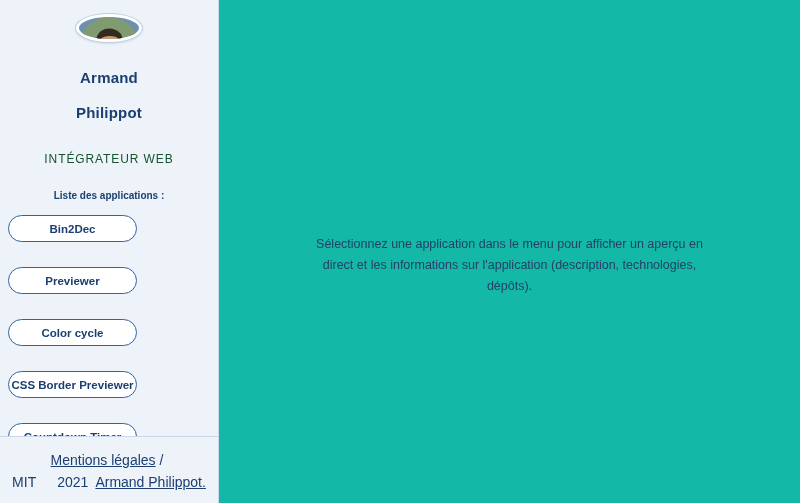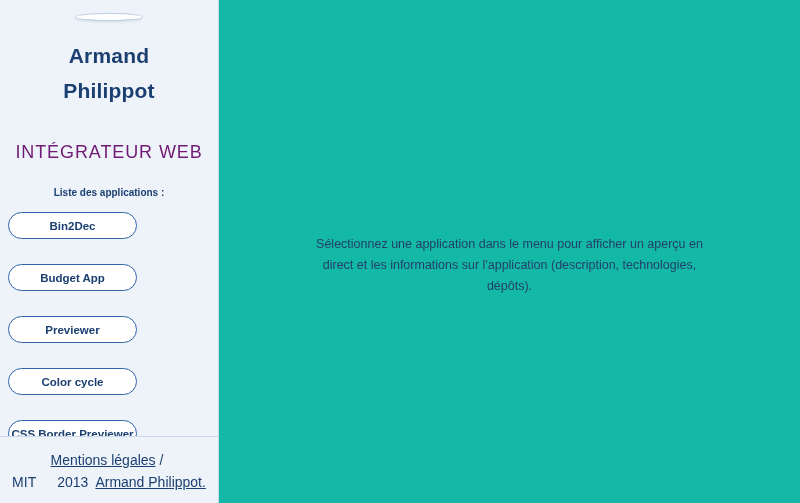--- a/index.html
+++ b/index.html
@@ -46,33 +46,33 @@
     border: 3px solid #ffffff;
     box-shadow: 0 0 0 1px #bcd0e6, 0 1px 3px rgba(20,50,90,0.25);
     overflow: hidden;
     background: #6d8fb0;
     position: relative;
   }
   .avatar svg { display: block; }
 
   .site-title {
     margin-top: 18px;
-    font-size: 21px;
+    font-size: 15px;
     line-height: 35px;
     font-weight: bold;
     color: #1b3f70;
     text-align: center;
     letter-spacing: 0.2px;
     width: 175px;
   }
   .job-title {
-    margin-top: 20px;
-    font-size: 18px;
+    margin-top: 12px;
+    font-size: 12px;
     letter-spacing: 0.9px;
-    color: #701a75;
+    color: #14532d;
     text-align: center;
   }
   .list-label {
     margin-top: 24px;
     font-size: 10px;
     font-weight: bold;
     color: #1b3f70;
     text-align: center;
   }
   .app-list {
@@ -181,34 +181,33 @@
         <span>Armand</span><br>
         <span>Philippot</span>
       </h1>
 
       <div class="job-title">INTÉGRATEUR WEB</div>
 
       <div class="list-label">Liste des applications :</div>
 
       <ul class="app-list">
         <li class="app-item">Bin2Dec</li>
-        <li class="app-item">Budget App</li>
         <li class="app-item">Previewer</li>
         <li class="app-item">Color cycle</li>
         <li class="app-item">CSS Border Previewer</li>
         <li class="app-item cut">Countdown Timer</li>
       </ul>
     </div>
 
     <div class="sidebar-footer">
       <span class="legal-line">
         <a href="#">Mentions légales</a><span class="footer-sep">/</span>
       </span>
       <span class="copyright-line">
-        <span class="license">MIT</span><span class="year">2013</span><a href="#">Armand Philippot.</a>
+        <span class="license">MIT</span><span class="year">2021</span><a href="#">Armand Philippot.</a>
       </span>
     </div>
   </aside>
 
   <main class="main">
     <p class="main-message">Sélectionnez une application dans le menu pour afficher un aperçu en direct et les informations sur l'application (description, technologies, dépôts).</p>
   </main>
 
 </div>
 

